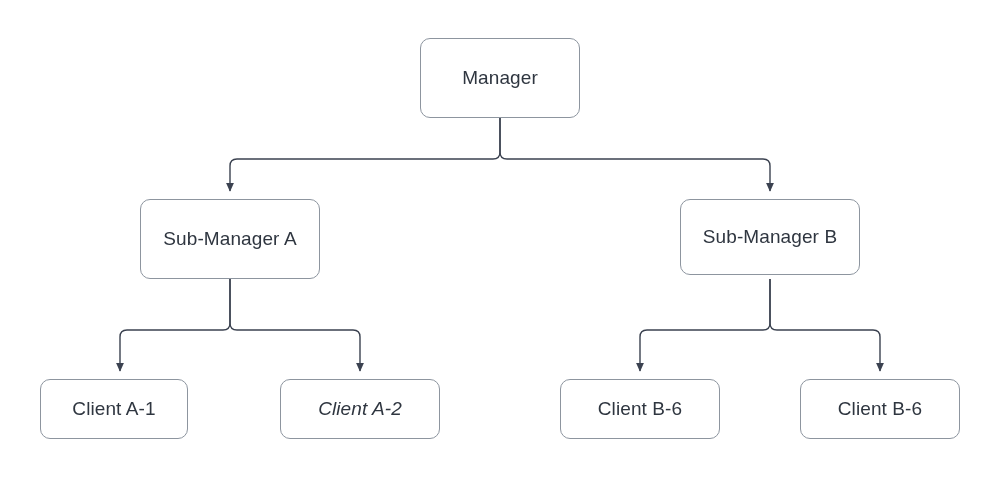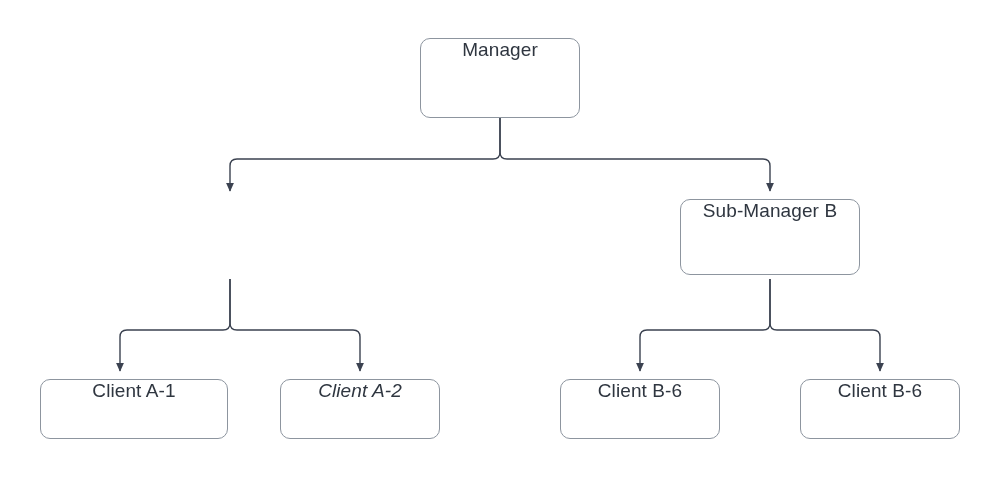--- a/index.html
+++ b/index.html
@@ -23,39 +23,39 @@
     position: absolute;
     left: 0;
     top: 0;
     width: 1000px;
     height: 480px;
   }
   .node {
     position: absolute;
     box-sizing: border-box;
     display: flex;
-    align-items: flex-start;
+    align-items: center;
     justify-content: center;
     background: #ffffff;
     border: 1.3px solid #8d959f;
     border-radius: 10px;
     color: #2f3640;
     font-family: "Liberation Sans", sans-serif;
     font-size: 19px;
     line-height: 1.2;
     letter-spacing: 0.1px;
     white-space: nowrap;
   }
   .node-label {
     pointer-events: none;
   }
   .node-manager   { left: 420px; top: 38px;  width: 160px; height: 80px; }
   .node-submgr-a  { left: 140px; top: 199px; width: 180px; height: 80px; }
   .node-submgr-b  { left: 680px; top: 199px; width: 180px; height: 76px; }
-  .node-client-a1 { left: 40px;  top: 379px; width: 188px; height: 60px; }
+  .node-client-a1 { left: 40px;  top: 379px; width: 148px; height: 60px; }
   .node-client-a2 { left: 280px; top: 379px; width: 160px; height: 60px; font-style: italic; }
   .node-client-b1 { left: 560px; top: 379px; width: 160px; height: 60px; }
   .node-client-b2 { left: 800px; top: 379px; width: 160px; height: 60px; }
 </style>
 </head>
 <body>
 
 <div id="diagram-root">
 
   <svg id="edge-layer" width="1000" height="480" viewBox="0 0 1000 480" xmlns="http://www.w3.org/2000/svg">
@@ -78,20 +78,23 @@
       <path marker-end="url(#arrowhead)" d="M 770 279 L 770 323 Q 770 330 763 330 L 647 330 Q 640 330 640 337 L 640 371"></path>
 
       <path marker-end="url(#arrowhead)" d="M 770 279 L 770 323 Q 770 330 777 330 L 873 330 Q 880 330 880 337 L 880 371"></path>
     </g>
   </svg>
 
   <div class="node node-manager">
     <span class="node-label">Manager</span>
   </div>
 
+  <div class="node node-submgr-a">
+    <span class="node-label">Sub-Manager A</span>
+  </div>
 
   <div class="node node-submgr-b">
     <span class="node-label">Sub-Manager B</span>
   </div>
 
   <div class="node node-client-a1">
     <span class="node-label">Client A-1</span>
   </div>
 
   <div class="node node-client-a2">

